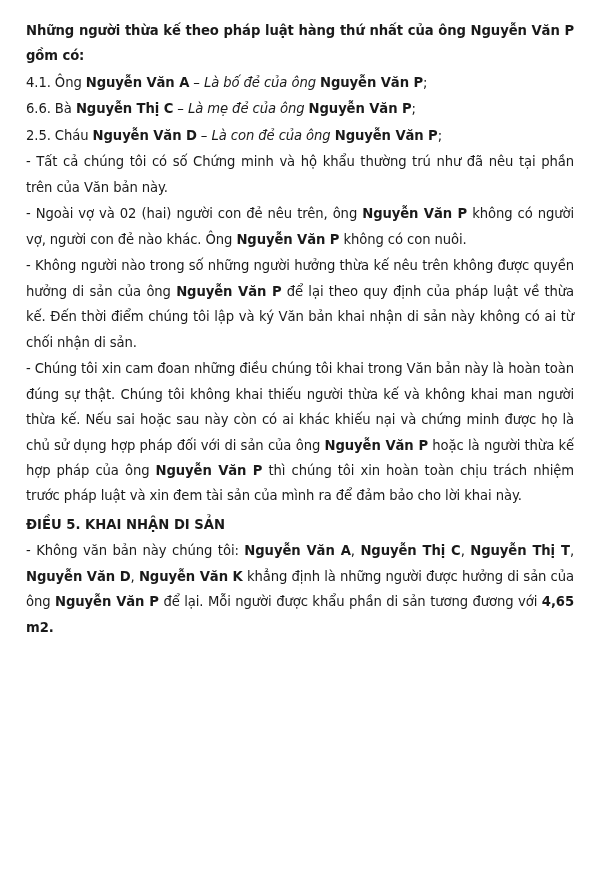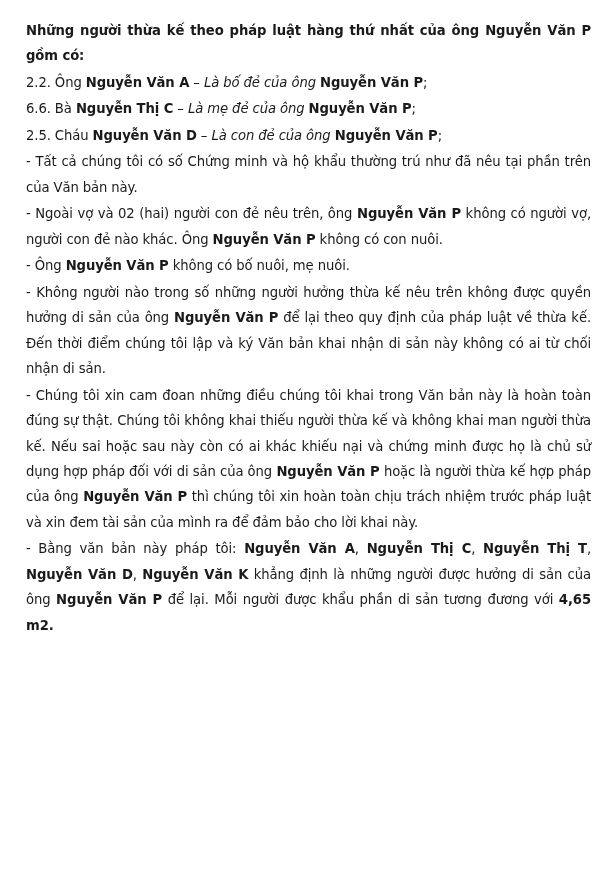--- a/index.html
+++ b/index.html
@@ -10,21 +10,21 @@
     width: 600px;
     height: 874px;
     background: #ffffff;
     font-family: "DejaVu Sans", "Liberation Sans", sans-serif;
     color: #1a1a1a;
   }
   .page {
     box-sizing: border-box;
     width: 600px;
     height: 816px;
-    padding: 18px 9px 10px 26px;
+    padding: 18px 26px 10px 26px;
     background: #ffffff;
   }
   .para {
     font-size: 13.2px;
     line-height: 1.93;
     text-align: justify;
     margin: 0 0 1px 0;
     letter-spacing: -0.1px;
   }
   .para.heading {
@@ -38,23 +38,23 @@
     line-height: 1.93;
     margin: 3px 0 1px 0;
   }
 </style>
 </head>
 <body>
 
 <div class="page">
   <div id="doc-body">
       <p class="para heading"><b>Những người thừa kế theo pháp luật hàng thứ nhất của ông </b><b>Nguyễn Văn P</b><b> gồm có:</b></p>
-      <p class="para"><span>2.2. Ông </span><b>Nguyễn Văn A</b><span> – </span><i>Là bố đẻ của ông </i><b>Nguyễn Văn P</b><span>;</span></p>
+      <p class="para"><span>4.1. Ông </span><b>Nguyễn Văn A</b><span> – </span><i>Là bố đẻ của ông </i><b>Nguyễn Văn P</b><span>;</span></p>
       <p class="para"><span>6.6. Bà </span><b>Nguyễn Thị C</b><span> – </span><i>Là mẹ đẻ của ông </i><b>Nguyễn Văn P</b><span>;</span></p>
       <p class="para"><span>2.5. Cháu </span><b>Nguyễn Văn D</b><span> – </span><i>Là con đẻ của ông </i><b>Nguyễn Văn P</b><span>;</span></p>
       <p class="para"><span>- Tất cả chúng tôi có số Chứng minh và hộ khẩu thường trú như đã nêu tại phần trên của Văn bản này.</span></p>
       <p class="para"><span>- Ngoài vợ và 02 (hai) người con đẻ nêu trên, ông </span><b>Nguyễn Văn P</b><span> không có người vợ, người con đẻ nào khác. Ông </span><b>Nguyễn Văn P</b><span> không có con nuôi.</span></p>
-      <p class="para"><span>- Ông </span><b>Nguyễn Văn P</b><span> không có bố nuôi, mẹ nuôi.</span></p>
       <p class="para"><span>- Không người nào trong số những người hưởng thừa kế nêu trên không được quyền hưởng di sản của ông </span><b>Nguyễn Văn P</b><span> để lại theo quy định của pháp luật về thừa kế. Đến thời điểm chúng tôi lập và ký Văn bản khai nhận di sản này không có ai từ chối nhận di sản.</span></p>
       <p class="para"><span>- Chúng tôi xin cam đoan những điều chúng tôi khai trong Văn bản này là hoàn toàn đúng sự thật. Chúng tôi không khai thiếu người thừa kế và không khai man người thừa kế. Nếu sai hoặc sau này còn có ai khác khiếu nại và chứng minh được họ là chủ sử dụng hợp pháp đối với di sản của ông </span><b>Nguyễn Văn P</b><span> hoặc là người thừa kế hợp pháp của ông </span><b>Nguyễn Văn P</b><span> thì chúng tôi xin hoàn toàn chịu trách nhiệm trước pháp luật và xin đem tài sản của mình ra để đảm bảo cho lời khai này.</span></p>
-      <p class="para"><span>- Bằng văn bản này pháp tôi: </span><b>Nguyễn Văn A</b><span>, </span><b>Nguyễn Thị C</b><span>, </span><b>Nguyễn Thị T</b><span>, </span><b>Nguyễn Văn D</b><span>, </span><b>Nguyễn Văn K</b><span> khẳng định là những người được hưởng di sản của ông </span><b>Nguyễn Văn P</b><span> để lại. Mỗi người được khẩu phần di sản tương đương với </span><b>4,65 m2.</b></p>
+      <div class="section-title">ĐIỀU 5. KHAI NHẬN DI SẢN</div>
+      <p class="para"><span>- Không văn bản này chúng tôi: </span><b>Nguyễn Văn A</b><span>, </span><b>Nguyễn Thị C</b><span>, </span><b>Nguyễn Thị T</b><span>, </span><b>Nguyễn Văn D</b><span>, </span><b>Nguyễn Văn K</b><span> khẳng định là những người được hưởng di sản của ông </span><b>Nguyễn Văn P</b><span> để lại. Mỗi người được khẩu phần di sản tương đương với </span><b>4,65 m2.</b></p>
     </div>
 </div>
 
 </body></html>

